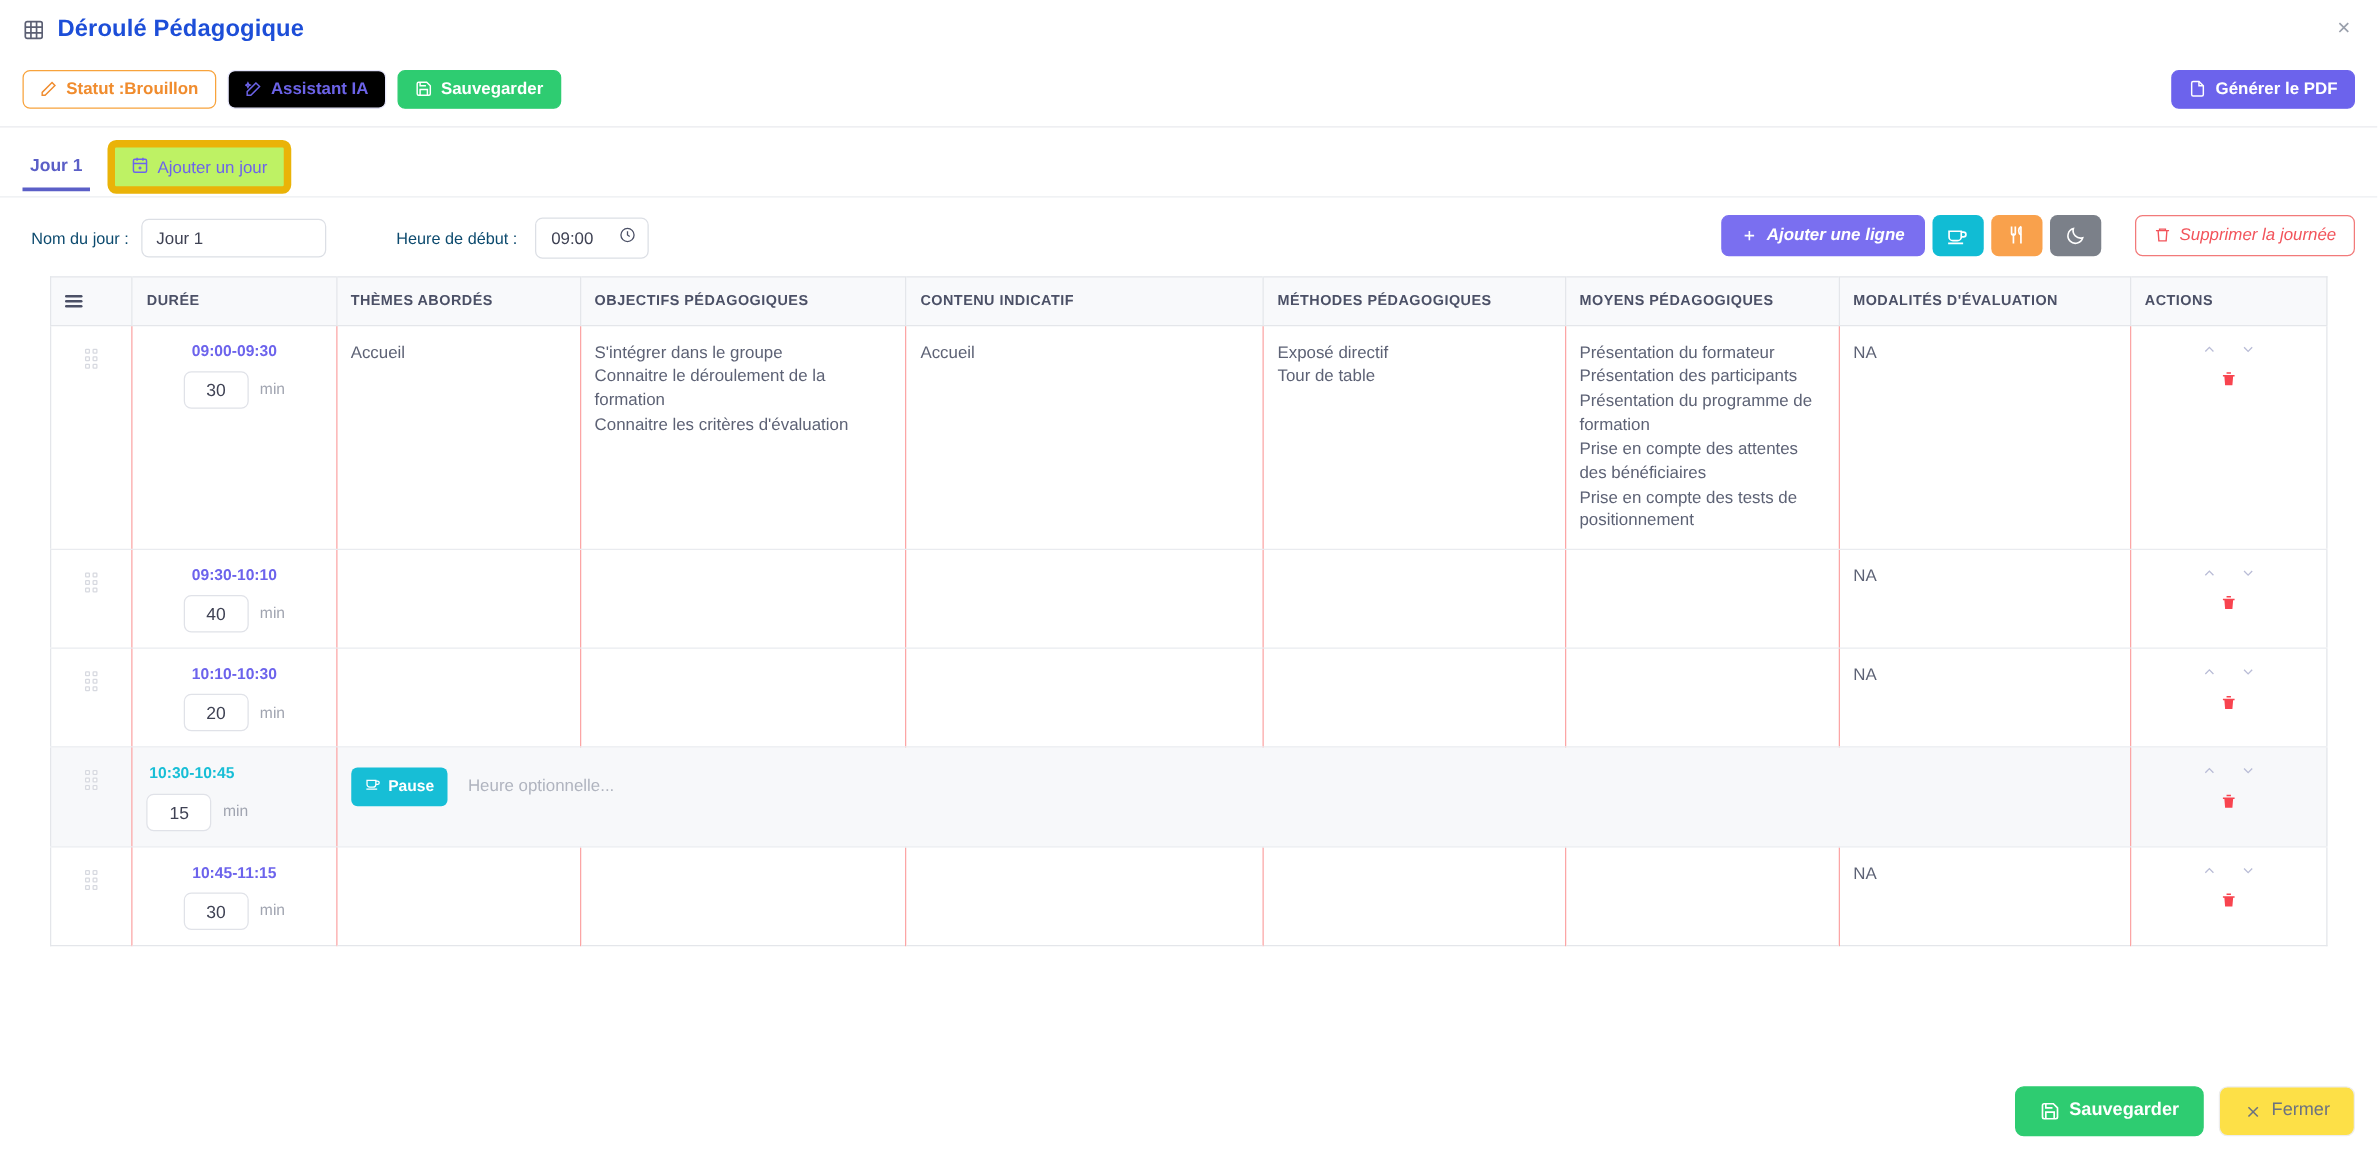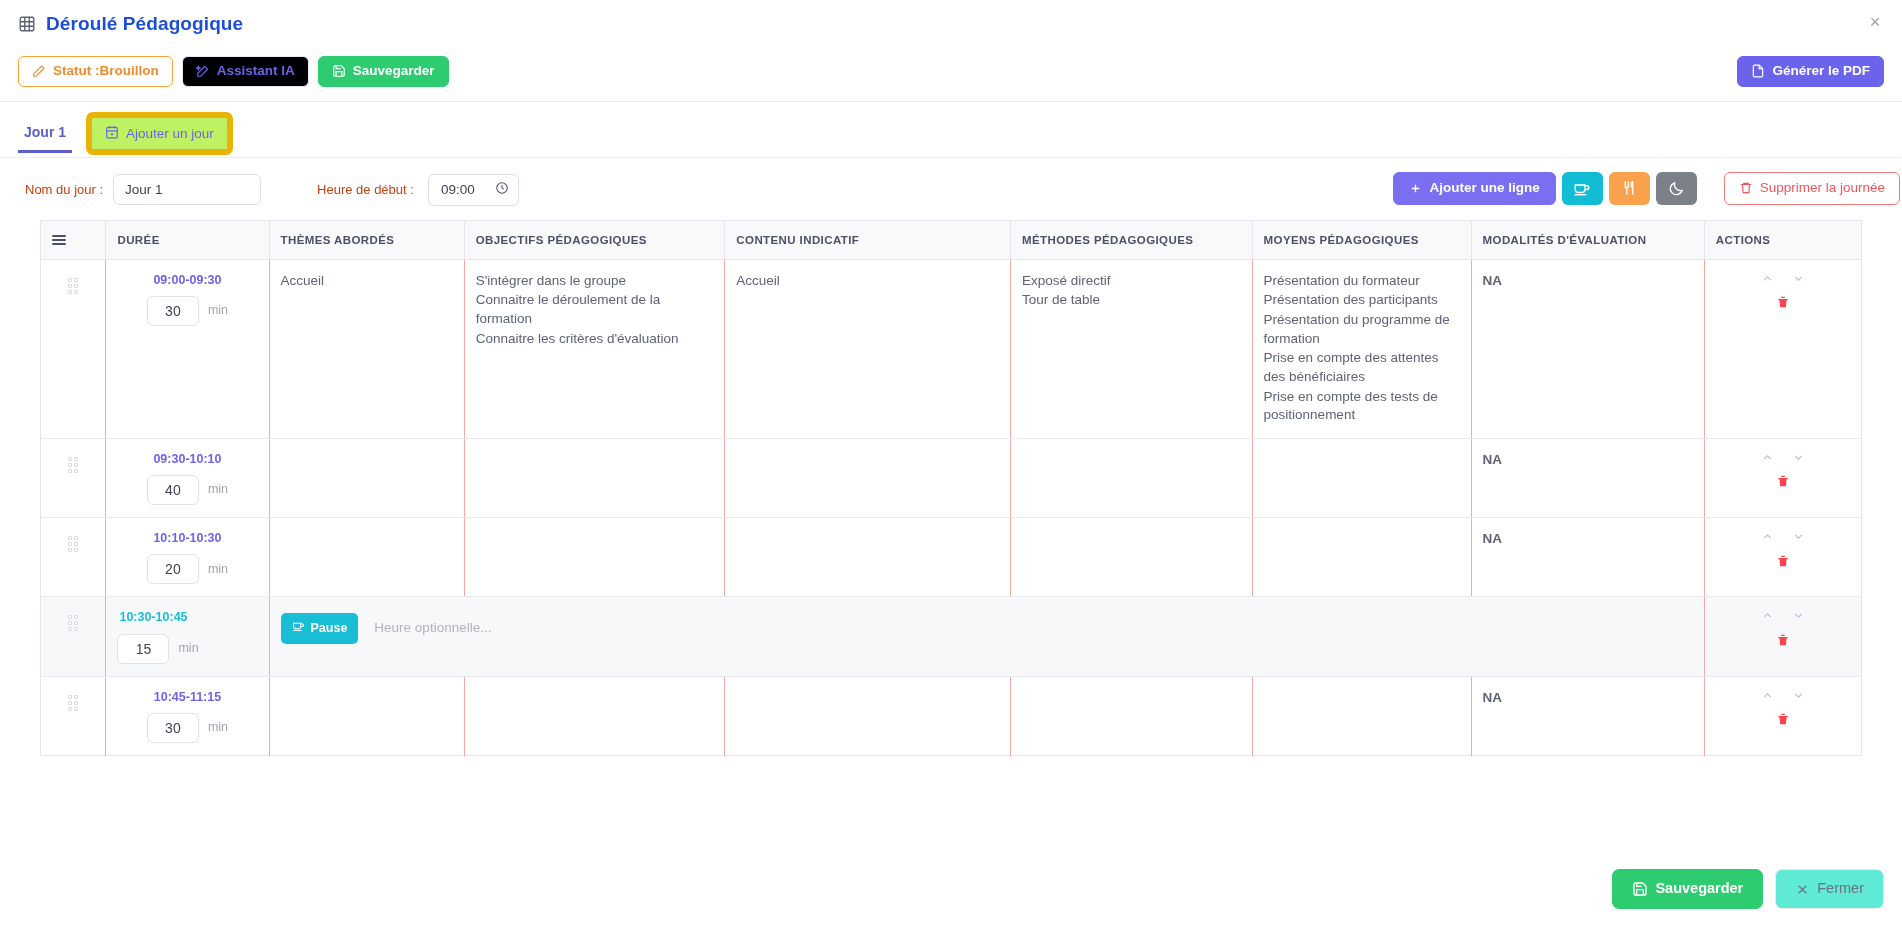--- a/index.html
+++ b/index.html
@@ -78,21 +78,21 @@
     cursor: pointer; margin-bottom: 6px;
   }
 
   
   .day-config {
     position: relative;
     display: flex; align-items: center;
     padding: 16px 18px 14px 25px;
     gap: 10px;
   }
-  .field-label { font-size: 13px; color: #c2410c; }
+  .field-label { font-size: 13px; color: #0c4a6e; }
   .text-input {
     border: 1px solid #dcdfe5; border-radius: 6px;
     padding: 7px 11px; font-size: 13.5px; color: #3f4254;
     background: #fff; font-family: "Liberation Sans", sans-serif;
     outline: none;
   }
   .input-day { width: 148px; }
   .time-input-wrap {
     display: inline-flex; align-items: center; gap: 8px;
     border: 1px solid #dcdfe5; border-radius: 6px;
@@ -100,22 +100,22 @@
     margin-left: 4px;
   }
   .time-input-wrap input {
     border: none; outline: none; width: 46px;
     font-size: 13.5px; color: #3f4254; background: transparent;
     font-family: "Liberation Sans", sans-serif;
   }
   .ml-lbl { margin-left: 46px; }
 
   .day-actions {
-    position: absolute; right: 2px; top: 14px;
-    display: flex; align-items: flex-start; gap: 6px;
+    position: absolute; right: 18px; top: 14px;
+    display: flex; align-items: flex-start; gap: 6px; font-style: italic;
   }
   .btn-add-row {
     background: #7a6ff0; color: #fff; border-color: #7a6ff0;
     font-size: 13.5px; padding: 8px 15px;
   }
   .icon-btn {
     width: 41px; height: 33px; border-radius: 6px;
     display: inline-flex; align-items: center; justify-content: center;
     cursor: pointer; border: none; color: #fff;
   }
@@ -154,21 +154,21 @@
   table.grid tr:last-child td { border-bottom: none; }
   tr.pause-row td { background: #f7f8fa; }
 
   .col-handle { width: 55px; }
   .col-duree  { width: 137px; }
   .col-themes { width: 164px; }
   .col-obj    { width: 219px; }
   .col-contenu{ width: 240px; }
   .col-meth   { width: 203px; }
   .col-moyens { width: 184px; }
-  .col-modal  { width: 196px; font-weight: bold; }
+  .col-modal  { width: 196px; }
   .col-act    { width: 132px; }
 
   .hamburger { display: flex; flex-direction: column; gap: 2px; width: 14px; }
   .hamburger i { display:block; height: 2px; background: #4b5066; border-radius: 1px; }
 
   .drag-dots {
     display: grid; grid-template-columns: 4px 4px; gap: 2px;
     width: 10px; margin: 6px auto 0 auto;
   }
   .drag-dots i {
@@ -210,21 +210,21 @@
   
   .footer {
     position: absolute; right: 18px; bottom: 19px;
     display: flex; align-items: center; gap: 12px;
   }
   .btn-footer-save {
     background: #2ecc71; color: #fff; border-color: #2ecc71;
     font-size: 14.5px; padding: 11px 19px; border-radius: 7px;
   }
   .btn-footer-close {
-    background: #5eead4; color: #6c7280; border-color: #ededed;
+    background: #fde047; color: #6c7280; border-color: #ededed;
     font-size: 14.5px; padding: 11px 19px; border-radius: 7px; font-weight: 400;
   }
 </style>
 </head>
 <body>
 
 <div class="modal-header">
   <div class="title-wrap">
     <span class="title-icon">
       <svg width="18" height="18" viewBox="0 0 24 24" fill="none" stroke="#5b5f73" stroke-width="1.8">

